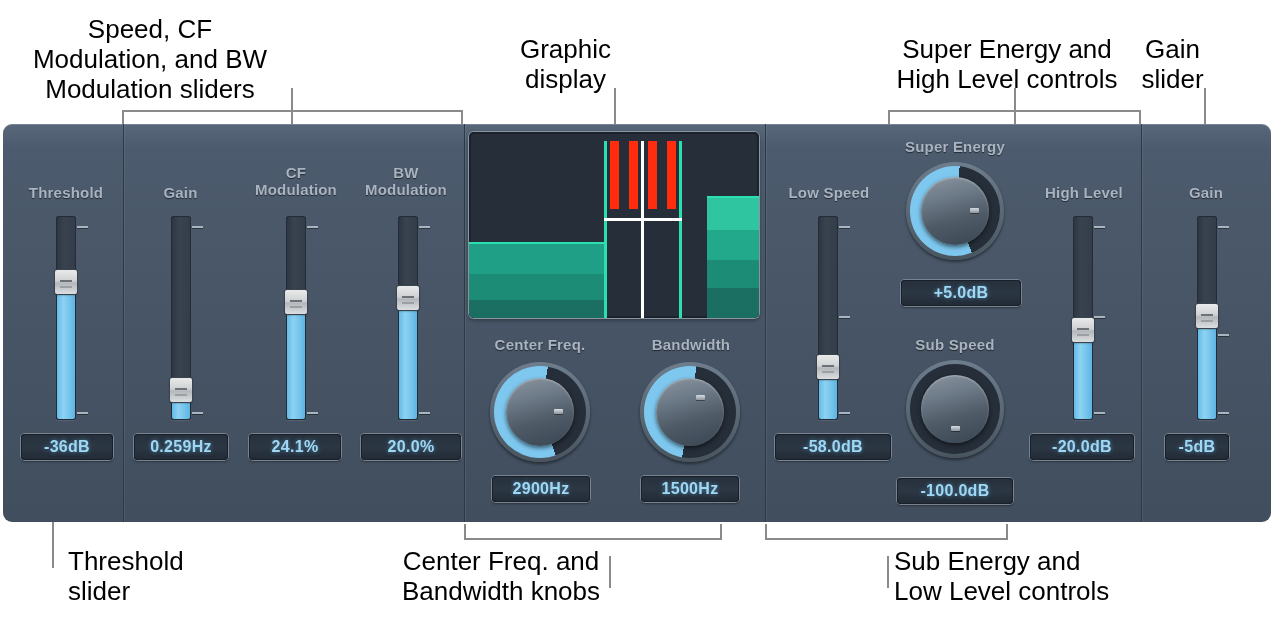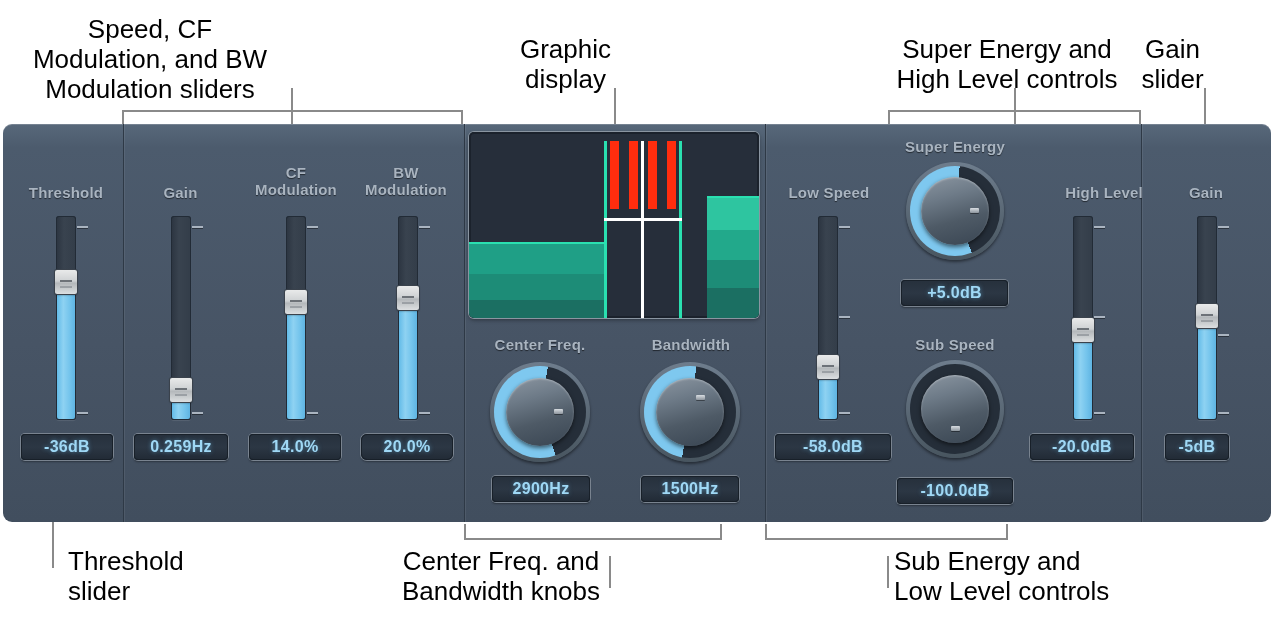--- a/index.html
+++ b/index.html
@@ -148,33 +148,33 @@
   <div class="secname" style="left:238px;top:40px;width:110px;white-space:pre-line;">CF
 Modulation</div>
   <div class="slider" style="left:283px;top:92px;width:20px;height:204px;">
     <div class="strack" style="height:204px;">
       <div class="sfill" style="height:56%;"></div>
     </div>
     <div class="sthumb" style="bottom:52%;"></div>
     <div class="tick" style="left:21px;top:10px;"></div>
     <div class="tick" style="left:21px;top:196px;"></div>
   </div>
-  <div class="valbox" style="left:246px;top:310px;width:92px;">14.0%</div>
+  <div class="valbox" style="left:246px;top:310px;width:92px;">24.1%</div>
 
   <div class="secname" style="left:348px;top:40px;width:110px;white-space:pre-line;">BW
 Modulation</div>
   <div class="slider" style="left:395px;top:92px;width:20px;height:204px;">
     <div class="strack" style="height:204px;">
       <div class="sfill" style="height:58%;"></div>
     </div>
     <div class="sthumb" style="bottom:54%;"></div>
     <div class="tick" style="left:21px;top:10px;"></div>
     <div class="tick" style="left:21px;top:196px;"></div>
   </div>
-  <div class="valbox" style="left:358px;top:310px;width:92px;border-radius:6px;">20.0%</div>
+  <div class="valbox" style="left:358px;top:310px;width:100px;">20.0%</div>
 
   <div id="gdisp" style="left:466px;top:8px;width:290px;height:186px;">
 
     <div class="gband" style="left:0;top:112px;width:136px;height:30px;background:#1f9f86;"></div>
     <div class="gband" style="left:0;top:142px;width:136px;height:26px;background:#1d8c77;"></div>
     <div class="gband" style="left:0;top:168px;width:136px;height:18px;background:#1b6f62;"></div>
     <div class="gedge" style="left:0;top:110px;width:136px;height:2px;"></div>
 
     <div class="gband" style="left:238px;top:66px;width:52px;height:32px;background:#2ec5a0;"></div>
     <div class="gband" style="left:238px;top:98px;width:52px;height:30px;background:#22a98b;"></div>
@@ -224,32 +224,32 @@
   </div>
   <div class="valbox" style="left:772px;top:310px;width:116px;">-58.0dB</div>
 
   <div class="secname" style="left:884px;top:14px;width:136px;">Super Energy</div>
   <div class="knob" style="left:903px;top:38px;width:98px;height:98px;">
     <div class="ring"></div>
     <div class="arcbase" style="inset:4px;background:conic-gradient(from 140deg,#252e39 0deg 18deg,#7ec8ef 18deg 226deg,#252e39 226deg 360deg);"></div>
     <div class="cap" style="inset:15px;"></div>
     <div class="ind" style="left:64px;top:46px;"></div>
   </div>
-  <div class="valbox" style="left:898px;top:156px;width:107px;">+5.0dB</div>
+  <div class="valbox" style="left:898px;top:156px;width:120px;">+5.0dB</div>
 
   <div class="secname" style="left:884px;top:212px;width:136px;">Sub Speed</div>
   <div class="knob" style="left:903px;top:236px;width:98px;height:98px;">
     <div class="ring"></div>
     <div class="arcbase" style="inset:4px;background:#252e39;"></div>
     <div class="cap" style="inset:15px;"></div>
     <div class="ind" style="left:45px;top:66px;"></div>
   </div>
   <div class="valbox" style="left:894px;top:354px;width:116px;">-100.0dB</div>
 
-  <div class="secname" style="left:1022px;top:60px;width:118px;text-align:right;">High Level</div>
+  <div class="secname" style="left:1022px;top:60px;width:118px;">High Level</div>
   <div class="slider" style="left:1070px;top:92px;width:20px;height:204px;">
     <div class="strack" style="height:204px;">
       <div class="sfill" style="height:42%;"></div>
     </div>
     <div class="sthumb" style="bottom:38%;"></div>
     <div class="tick" style="left:21px;top:10px;"></div>
     <div class="tick" style="left:21px;top:100px;"></div>
     <div class="tick" style="left:21px;top:196px;"></div>
   </div>
   <div class="valbox" style="left:1027px;top:310px;width:104px;">-20.0dB</div>

